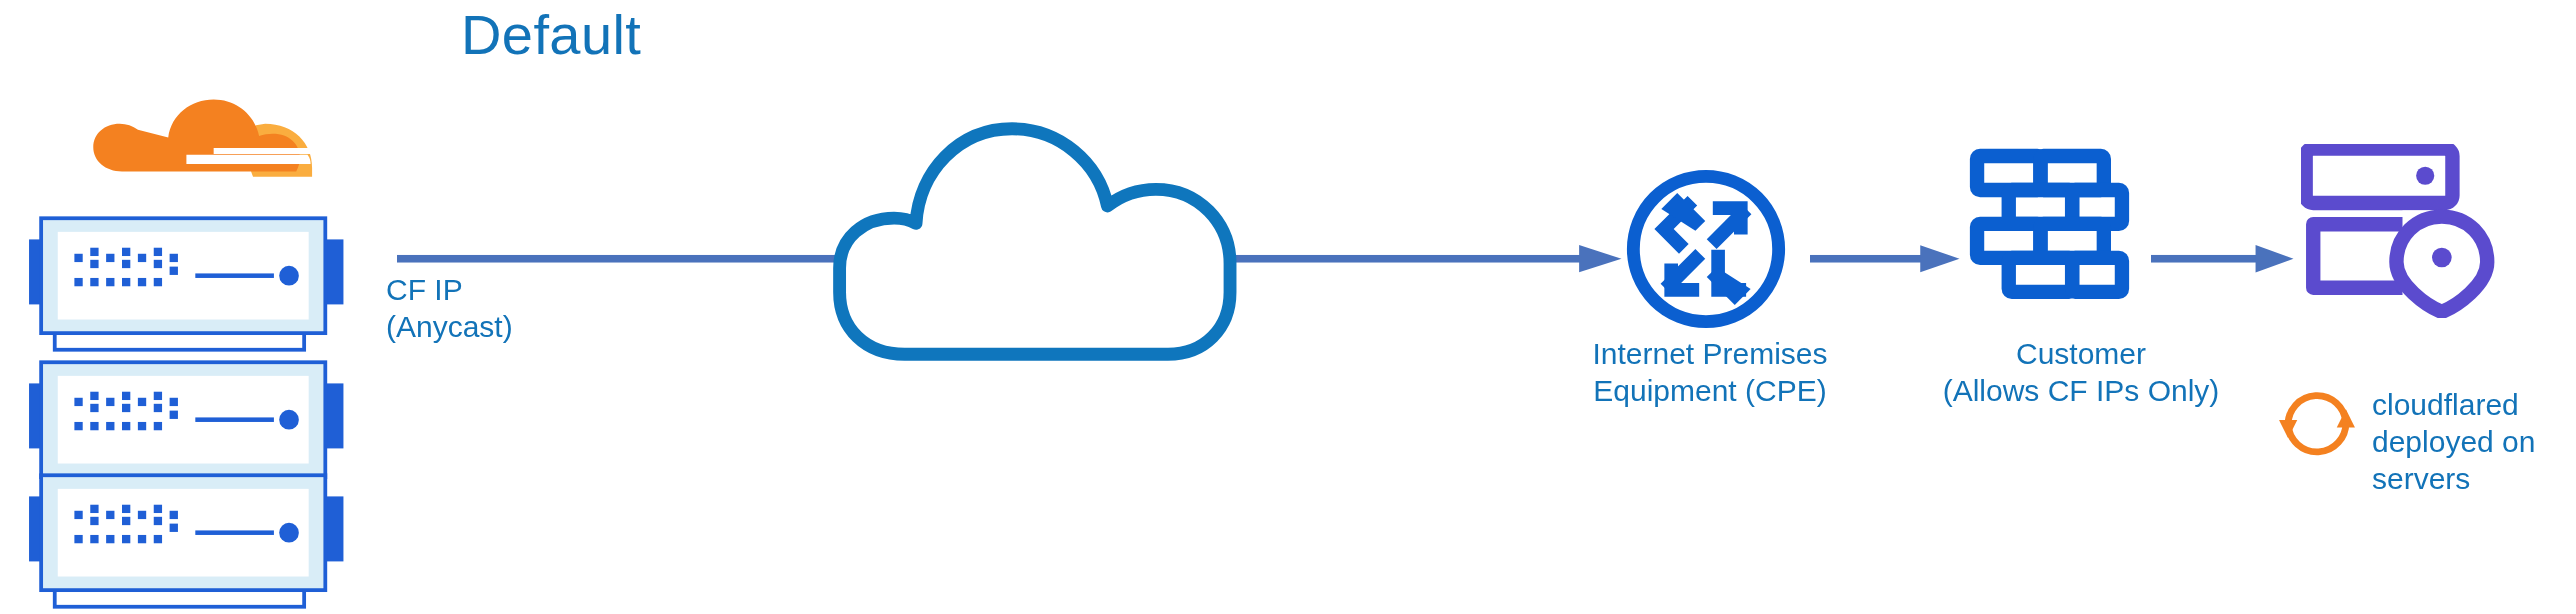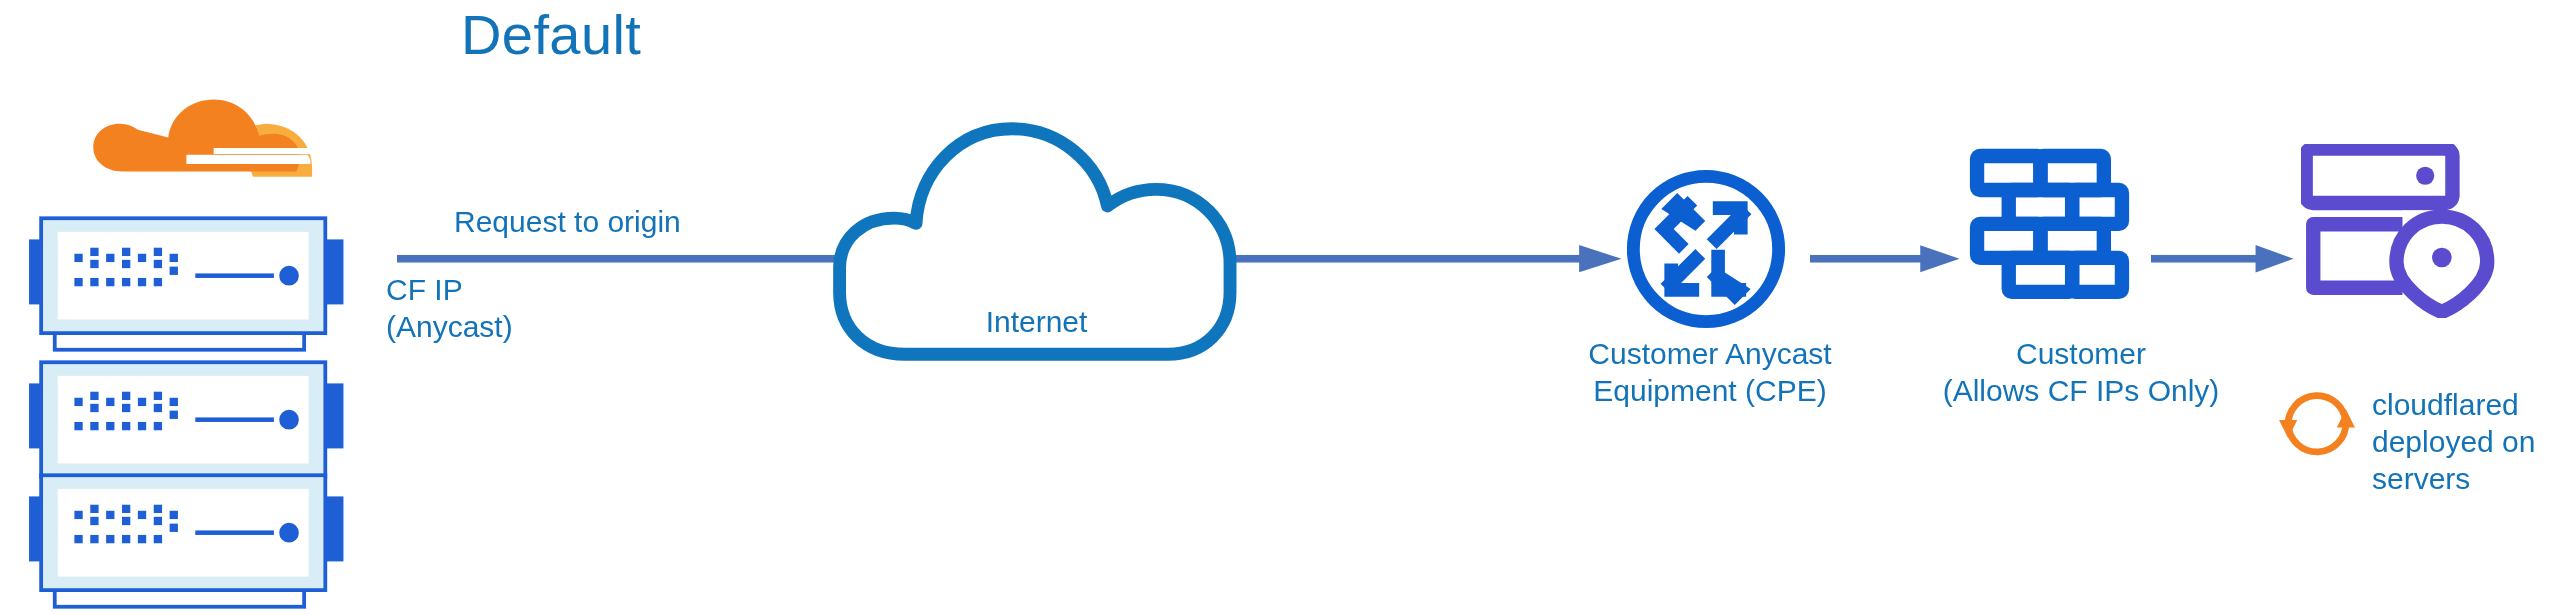--- a/index.html
+++ b/index.html
@@ -186,42 +186,40 @@
     </svg>
   </div>
 
   <div class="abs flow-arrow" style="left:397px; top:242px;">
     <svg width="1226" height="35" viewBox="0 0 1620 46" xmlns="http://www.w3.org/2000/svg">
       <rect x="0" y="17" width="1570" height="10" fill="#4a72bc"></rect>
       <path d="M1562 4 L1618 22 L1562 40 Z" fill="#4a72bc"></path>
     </svg>
   </div>
 
-  <div class="abs label" style="left:454px; top:203px;">Request to origin</div>
 
   <div class="abs label" style="left:386px; top:271px;">CF IP
 (Anycast)</div>
 
   <div class="abs node" style="left:829px; top:112px;">
     <svg width="454" height="250" viewBox="0 0 600 330" xmlns="http://www.w3.org/2000/svg">
       <path d="M100 320
                C 48 320 14 286 14 238
                L 14 206
                C 14 166 46 140 86 140
                C 96 140 106 142 115 147
                C 119 78 172 22 242 22
                C 304 22 356 66 368 124
                C 386 110 408 102 432 102
                C 488 102 530 146 530 200
                L 530 238
                C 530 286 496 320 448 320
                Z" fill="#ffffff" stroke="#0f76bd" stroke-width="17" stroke-linejoin="round"></path>
     </svg>
   </div>
-  <div class="abs label center" style="left:908px; top:303px; width:257px;">Internet</div>
 
   <div class="abs node" style="left:1622px; top:165px;">
     <svg width="168" height="168" viewBox="0 0 222 222" xmlns="http://www.w3.org/2000/svg">
       <circle cx="111" cy="111" r="96" fill="#ffffff" stroke="#0b5fd0" stroke-width="17"></circle>
 
       <g fill="#0b5fd0">
         <path d="M58 48 L76 48 L76 92 L104 92 L104 110 L58 110 Z" transform="rotate(45 81 79)"></path>
         <path d="M52 58 L73 37 L110 74 L97 87 Z"></path>
       </g>
 
@@ -234,21 +232,21 @@
         <path d="M56 174 L56 130 L74 130 L74 156 L102 156 L102 174 Z"></path>
         <path d="M110 124 L64 170 L51 157 L97 111 Z"></path>
       </g>
 
       <g fill="#0b5fd0">
         <path d="M164 174 L146 174 L146 130 L118 130 L118 112 L164 112 Z" transform="rotate(180 141 143)"></path>
         <path d="M170 164 L149 185 L112 148 L125 135 Z"></path>
       </g>
     </svg>
   </div>
-  <div class="abs label center" style="left:1498px; top:335px; width:424px;">Customer Anycast
+  <div class="abs label center" style="left:1498px; top:335px; width:424px;">Internet Premises
 Equipment (CPE)</div>
 
   <div class="abs flow-arrow" style="left:1810px; top:242px;">
     <svg width="151" height="35" viewBox="0 0 200 46" xmlns="http://www.w3.org/2000/svg">
       <rect x="0" y="17" width="152" height="10" fill="#4a72bc"></rect>
       <path d="M146 4 L198 22 L146 40 Z" fill="#4a72bc"></path>
     </svg>
   </div>
 
   <div class="abs node" style="left:1968px; top:148px;">

